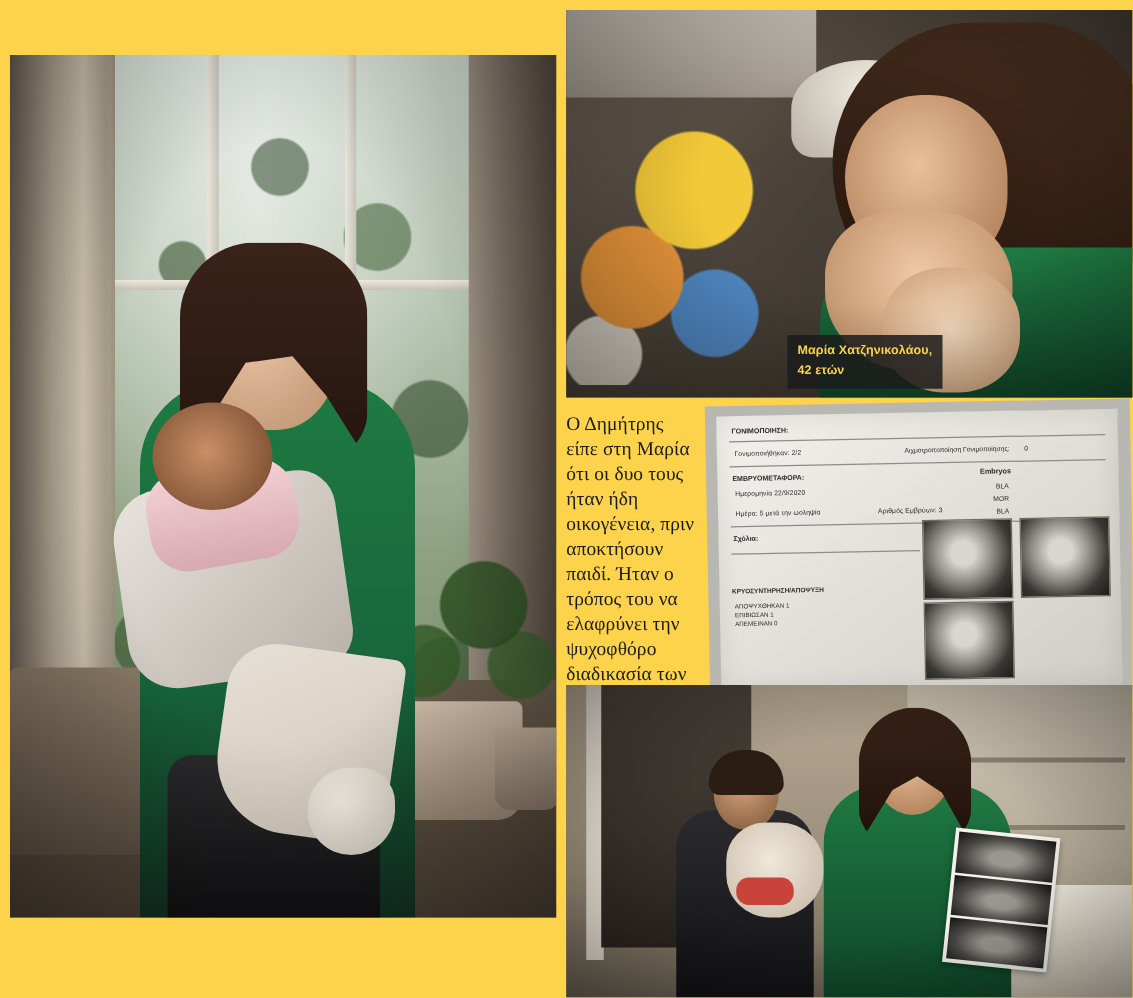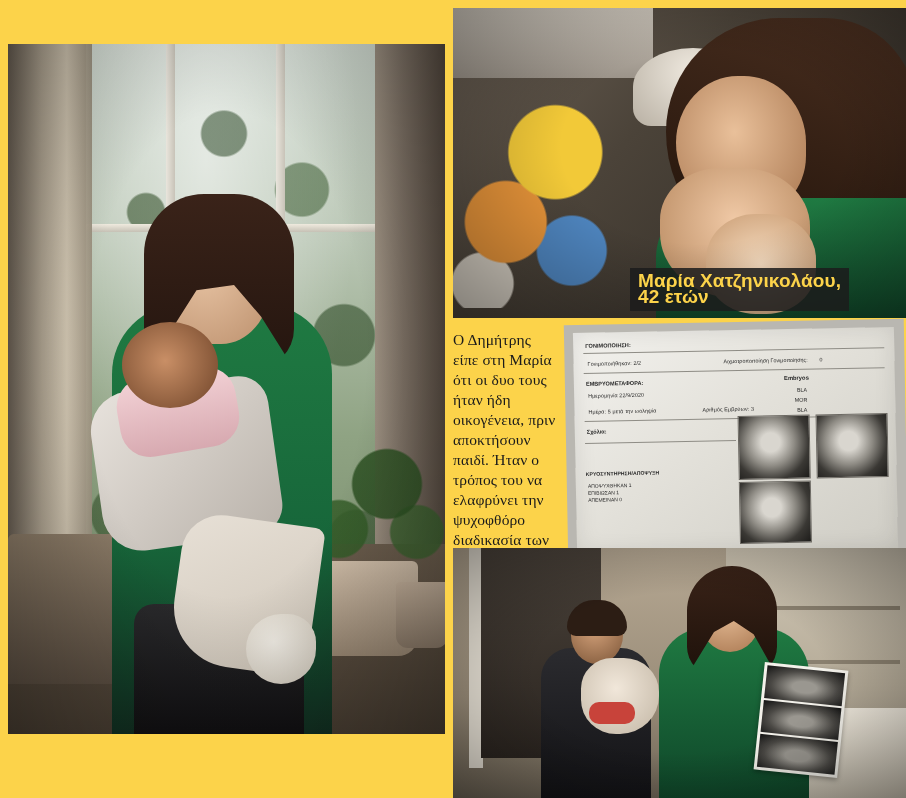--- a/index.html
+++ b/index.html
@@ -249,21 +249,21 @@
   }
   .pk-vignette { position:absolute; inset:0; background: radial-gradient(ellipse at 55% 45%, rgba(0,0,0,0) 40%, rgba(0,0,0,0.4) 100%); }
 
   .caption-chip {
     position: absolute;
     left: 630px;
     top: 268px;
     background: rgba(28,28,28,0.86);
     color: #FCD34A;
     font-weight: bold;
-    font-size: 19px;
+    font-size: 10px;
     line-height: 16px;
     padding: 5px 8px 6px 8px;
     letter-spacing: .1px;
     white-space: pre-line;
   }
 
   
   .pullquote {
     position: absolute;
     left: 453px;

